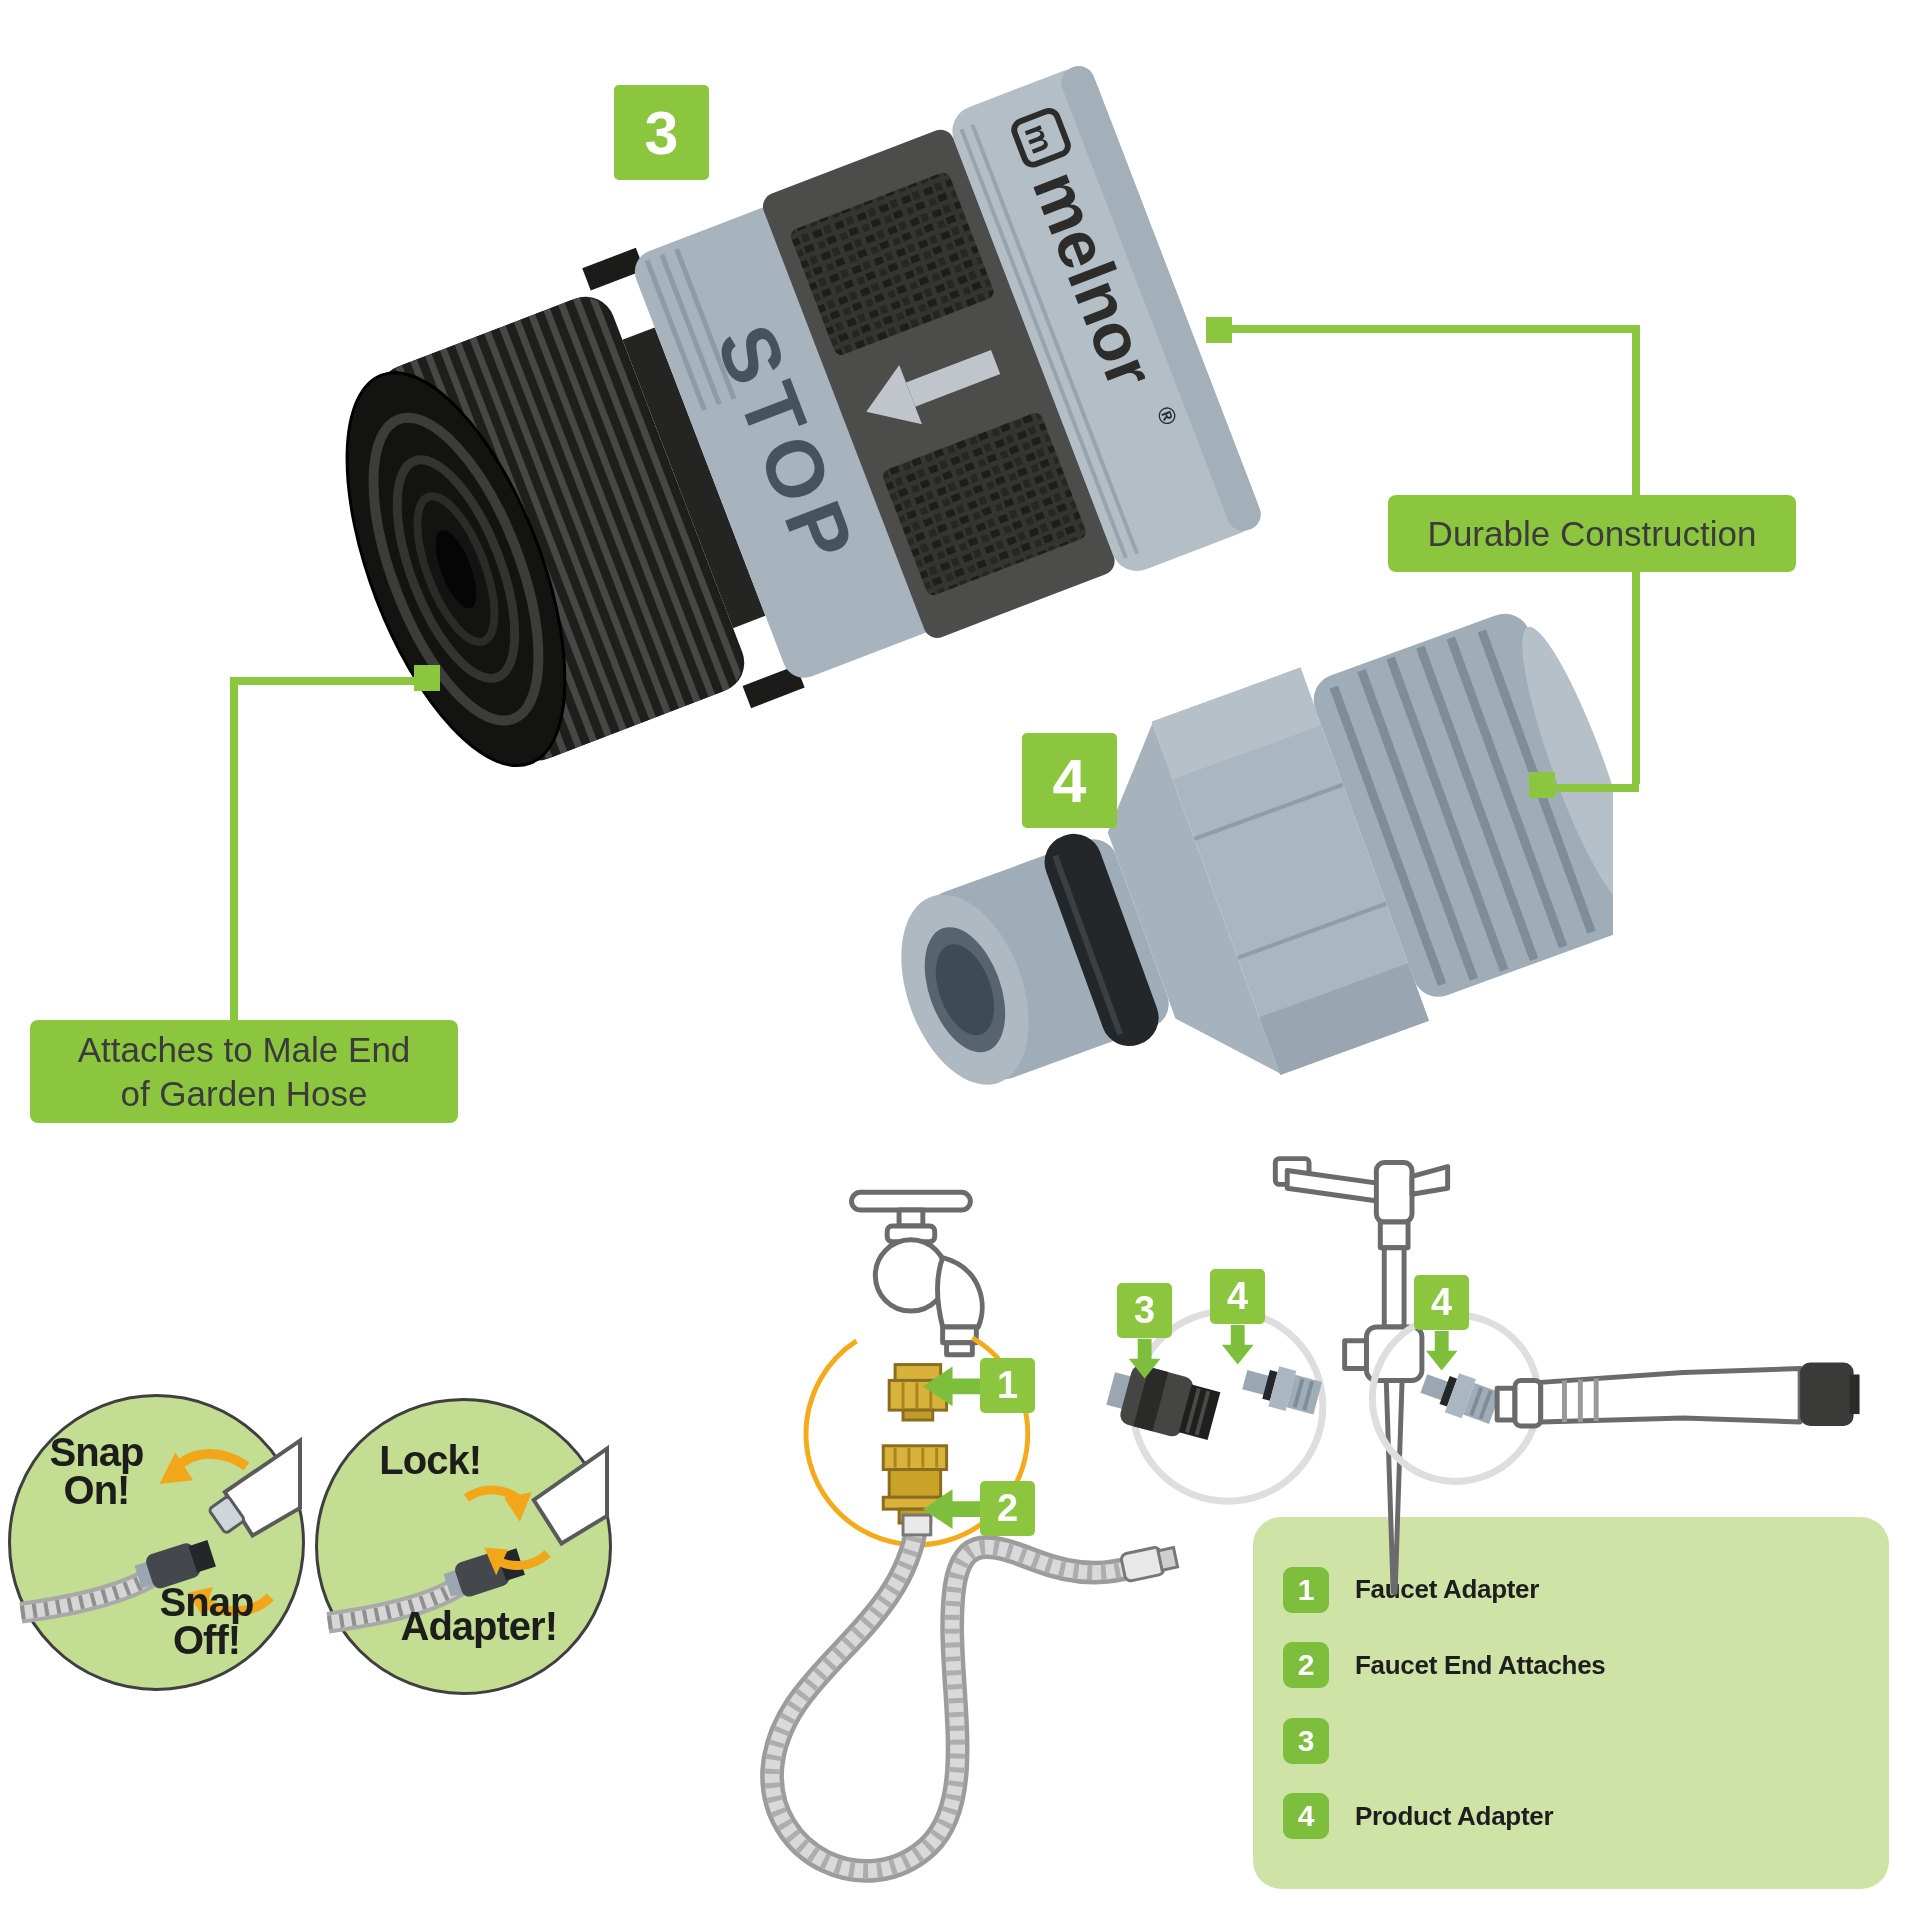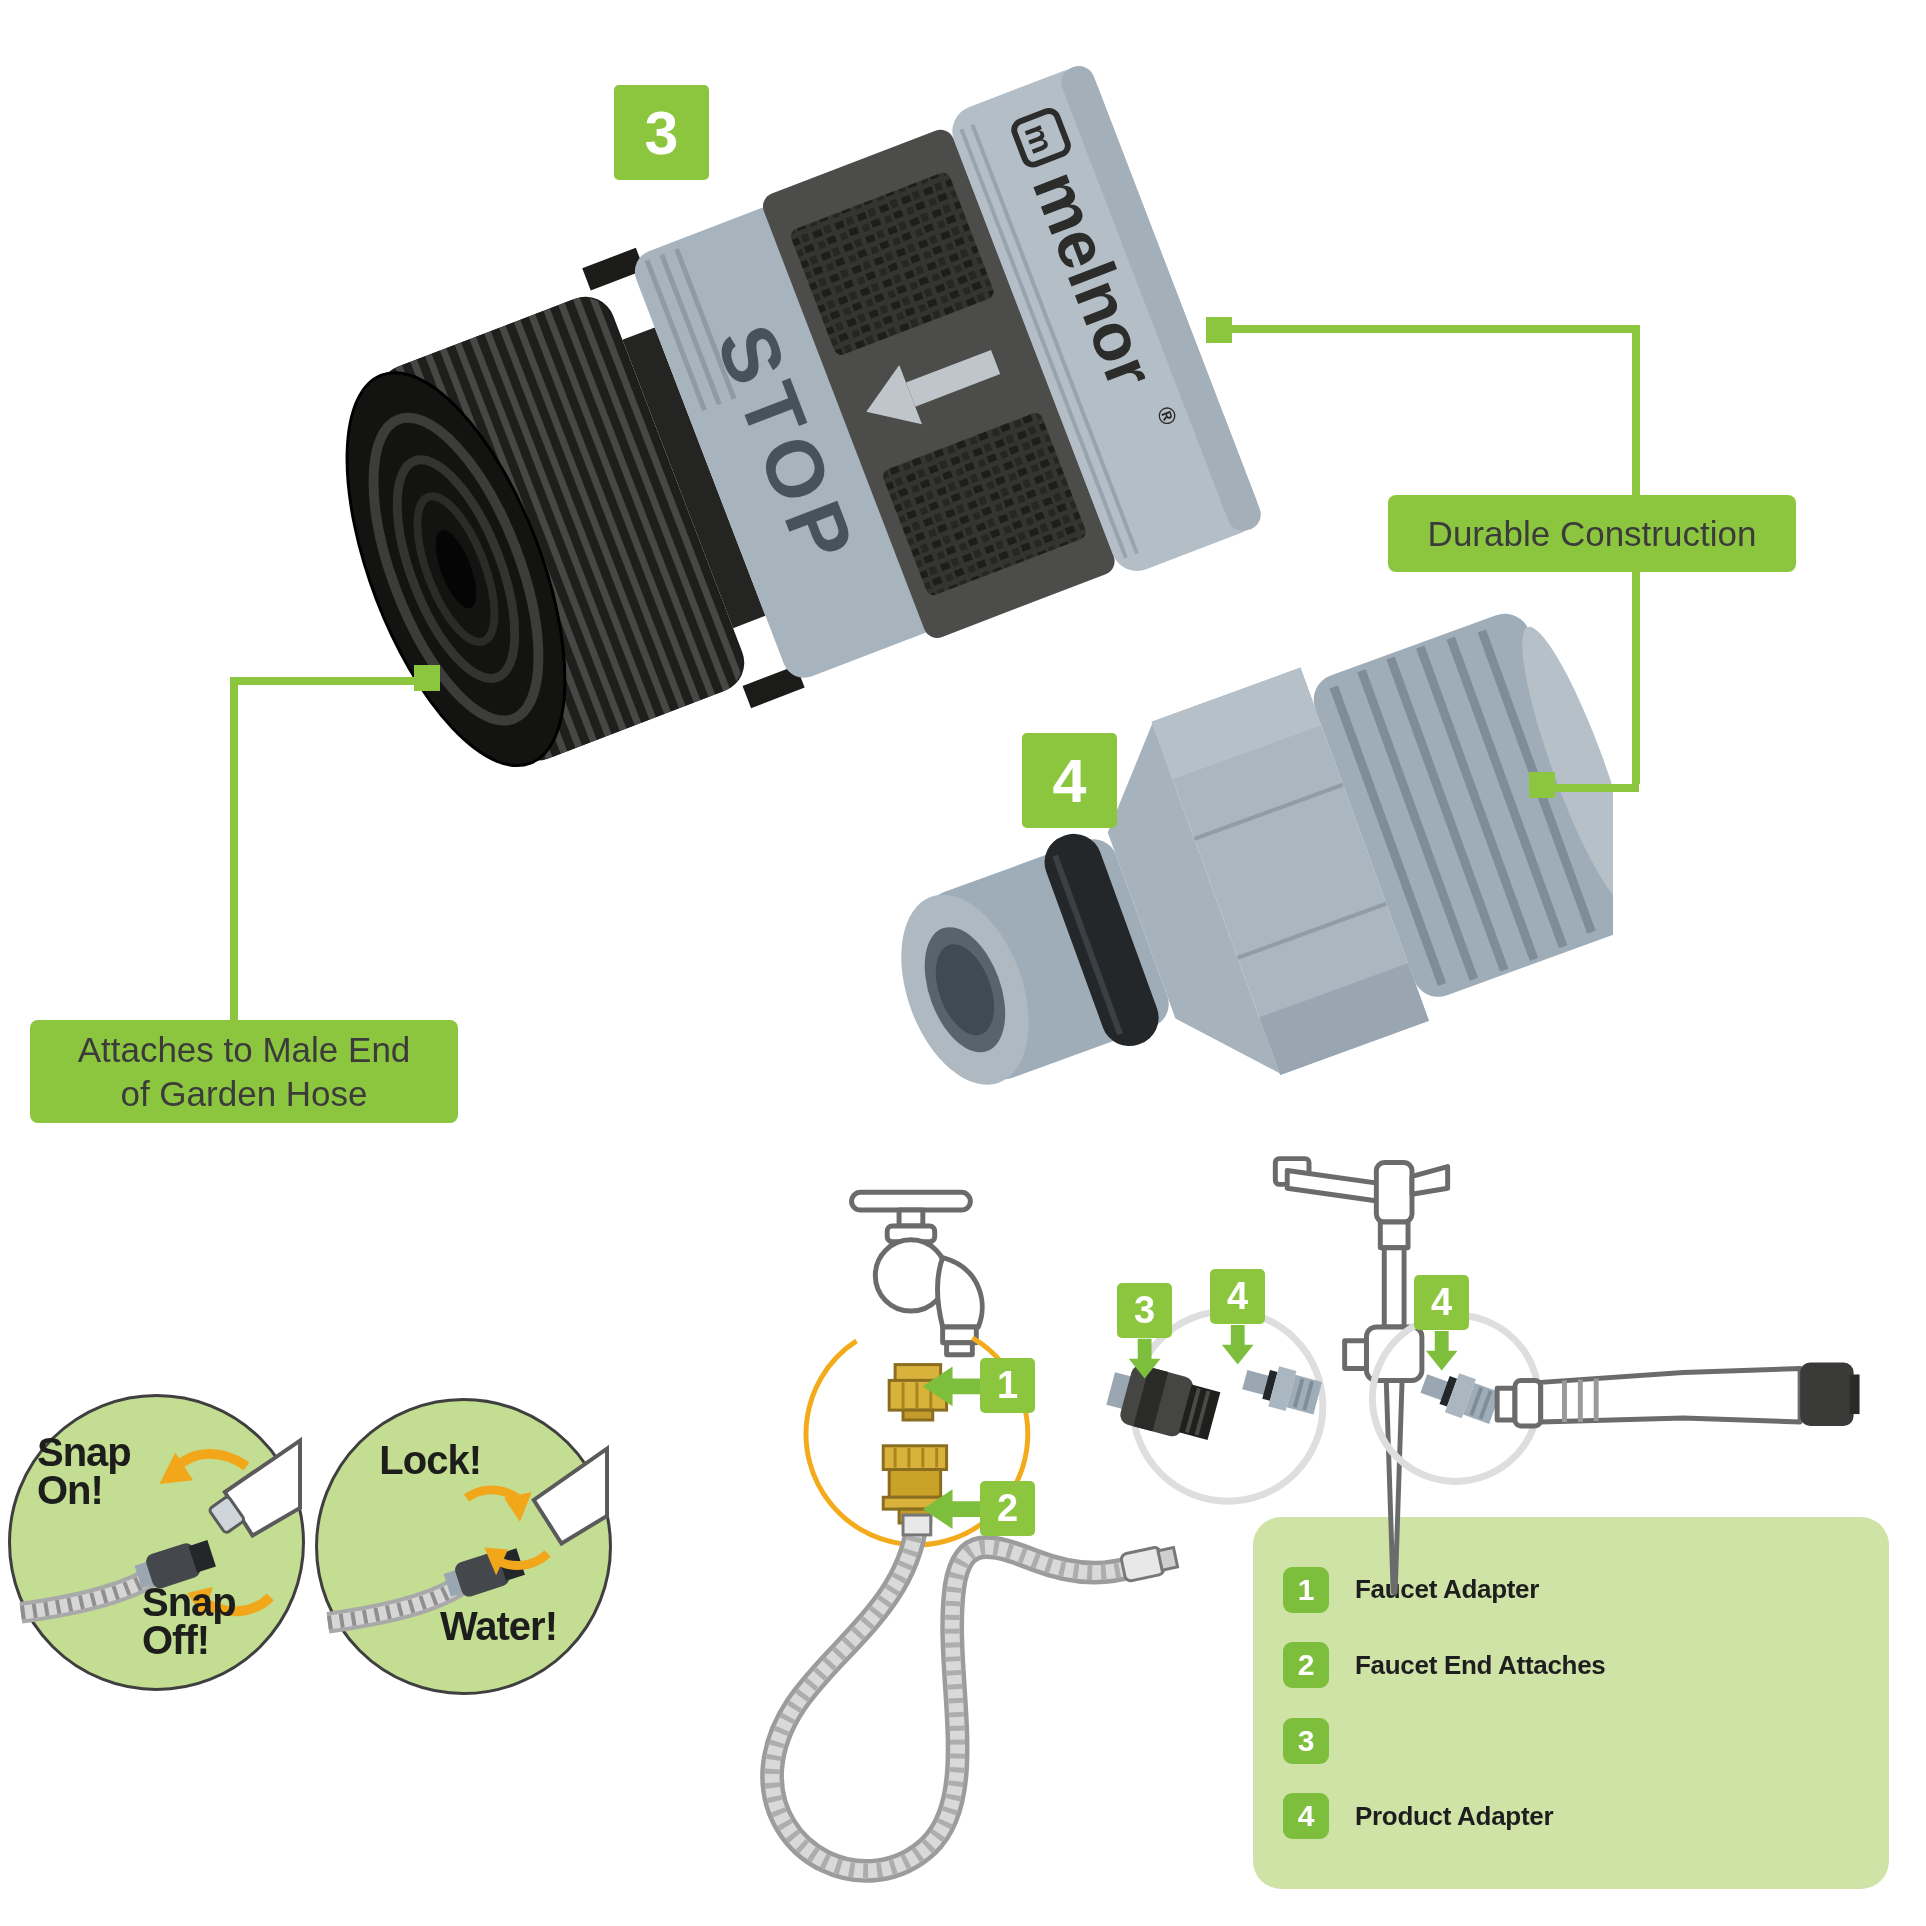--- a/index.html
+++ b/index.html
@@ -285,21 +285,21 @@
   <div class="csq" style="left:1529px;top:772px;"></div>
 
   <div class="csq" style="left:414px;top:665px;"></div>
   <div class="cline" style="left:230px;top:677px;width:194px;height:8px;"></div>
   <div class="cline" style="left:230px;top:677px;width:8px;height:343px;"></div>
   <div class="callout" style="left:30px;top:1020px;width:428px;height:103px;">
     <span>Attaches to Male End</span>
     <span>of Garden Hose</span>
   </div>
 
-  <div class="circle" style="left:8px;top:1394px;">
+  <div class="circle" style="left:8px;top:1394px;text-align:center;">
     <svg width="291" height="291" viewBox="0 0 294 294">
       <path d="M10 218 C70 210 118 198 148 178" stroke="#a9a9a9" stroke-width="22" fill="none"></path>
       <path d="M10 218 C70 210 118 198 148 178" stroke="#d6d6d6" stroke-width="14" fill="none"></path>
       <path d="M10 218 C70 210 118 198 148 178" stroke="#8f8f8f" stroke-width="14" fill="none" stroke-dasharray="4 8"></path>
       <g transform="rotate(-18 165 168)">
         <rect x="126" y="158" width="14" height="24" fill="#9aa7b2"></rect>
         <rect x="138" y="152" width="50" height="36" rx="8" fill="#44484c"></rect>
         <rect x="184" y="156" width="20" height="28" fill="#23272a"></rect>
       </g>
       <path d="M292 44 L216 96 L244 140 L292 112 Z" fill="#fff" stroke="#5a5a5a" stroke-width="4"></path>
@@ -327,17 +327,17 @@
       </g>
       <path d="M292 48 L218 100 L246 144 L292 116 Z" fill="#fff" stroke="#5a5a5a" stroke-width="4"></path>
       <g>
         <path d="M150 98 a44 44 0 0 1 58 6" stroke="#f2a71b" stroke-width="9" fill="none"></path>
         <polygon points="216,92 204,122 188,98" fill="#f2a71b"></polygon>
         <path d="M232 154 a44 44 0 0 1 -56 4" stroke="#f2a71b" stroke-width="9" fill="none"></path>
         <polygon points="168,148 180,176 192,150" fill="#f2a71b"></polygon>
       </g>
     </svg>
     <div class="label" style="left:14px;top:40px;width:149px;">Lock!</div>
-    <div class="label" style="left:61px;top:206px;width:178px;">Water!</div>
+    <div class="label" style="left:61px;top:206px;width:178px;">Adapter!</div>
   </div>
 
 </div>
 
 
 </body></html>

